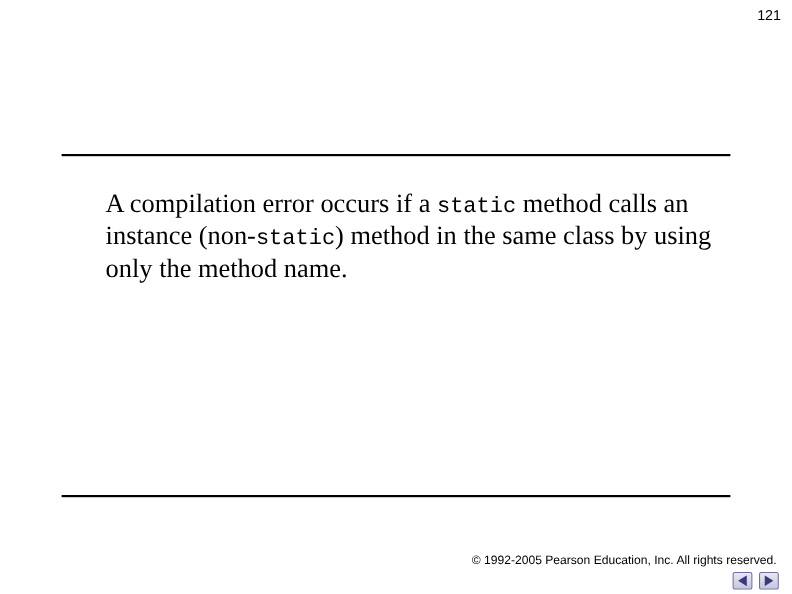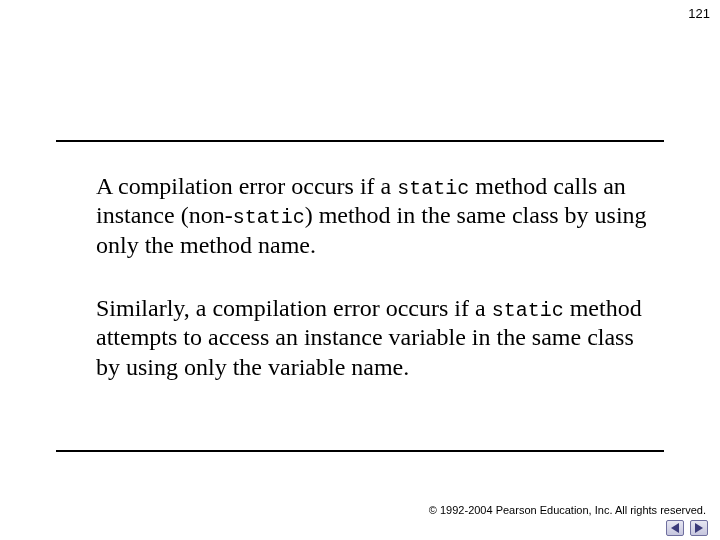--- a/index.html
+++ b/index.html
@@ -91,29 +91,26 @@
 
   <div class="pagenum">121</div>
 
 
   <div class="rule-top"></div>
 
   <div class="body">
     <p class="para">
       <span class="frag">A compilation error occurs if a </span><span class="frag code">static</span><span class="frag"> method calls an instance (non-</span><span class="frag code">static</span><span class="frag">) method in the same class by using only the method name.</span>
     </p>
-    <p class="para">
-      <span class="frag">Similarly, a compilation error occurs if a </span><span class="frag code">static</span><span class="frag"> method attempts to access an instance variable in the same class by using only the variable name.</span>
-    </p>
   </div>
 
   <div class="rule-bottom"></div>
 
   <div class="footer">
-    <span>©</span><span> 1992-2004 Pearson Education, Inc.  All rights reserved.</span>
+    <span>©</span><span> 1992-2005 Pearson Education, Inc.  All rights reserved.</span>
   </div>
 
   <div class="nav">
     <div class="nav-btn">
       <svg width="8" height="10" viewBox="0 0 8 10">
         <polygon points="8,0 8,10 0,5" fill="#3a3a7a"></polygon>
       </svg>
     </div>
     <div class="nav-btn">
       <svg width="8" height="10" viewBox="0 0 8 10">

